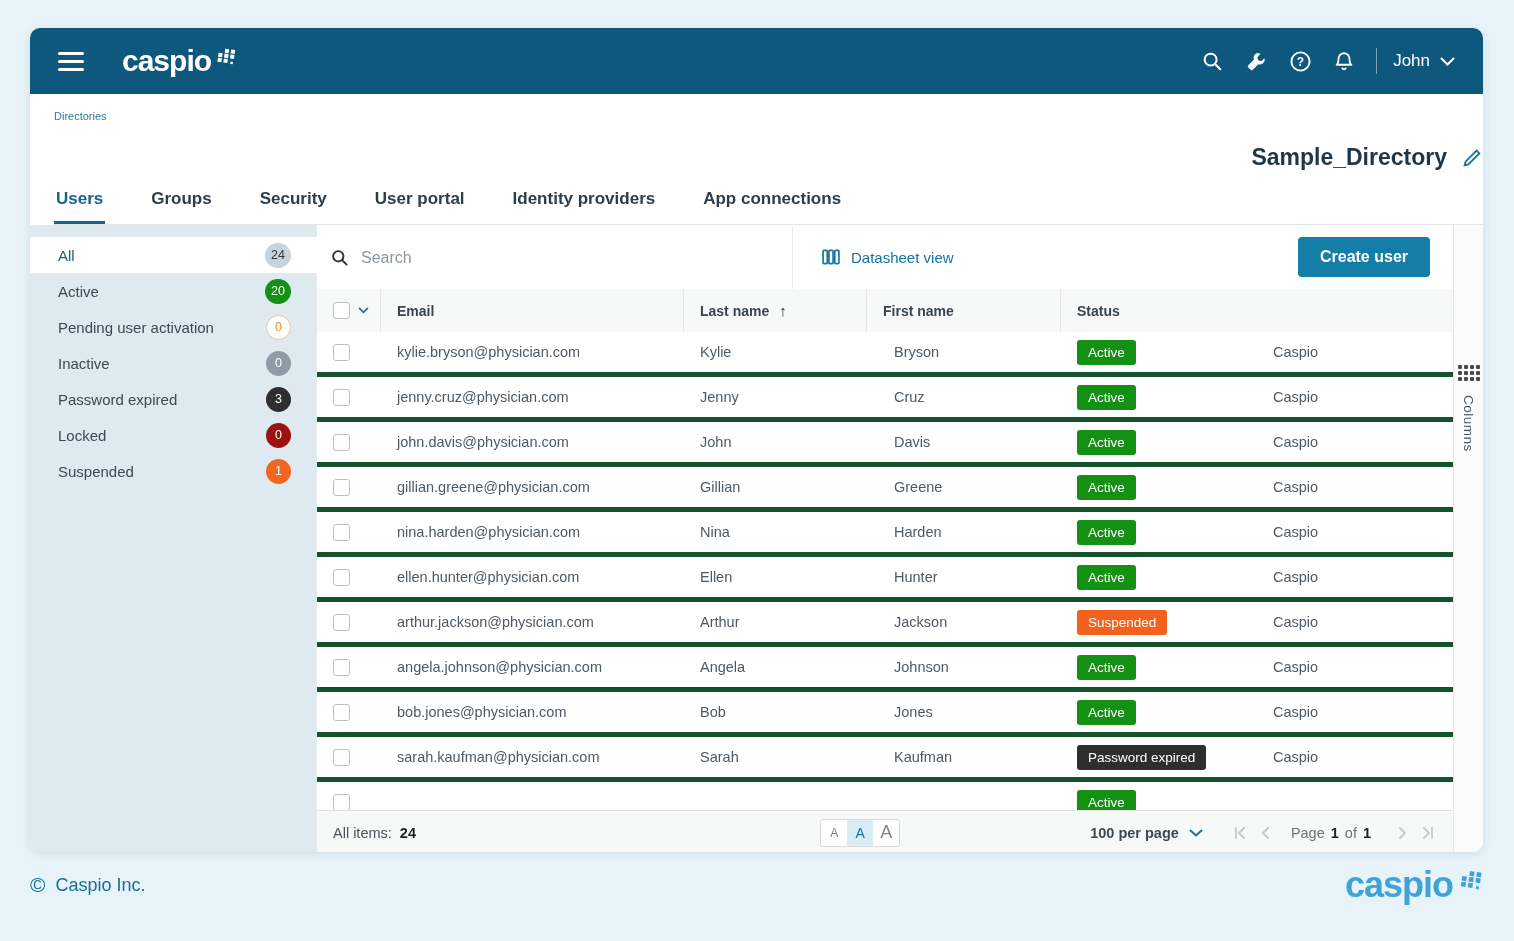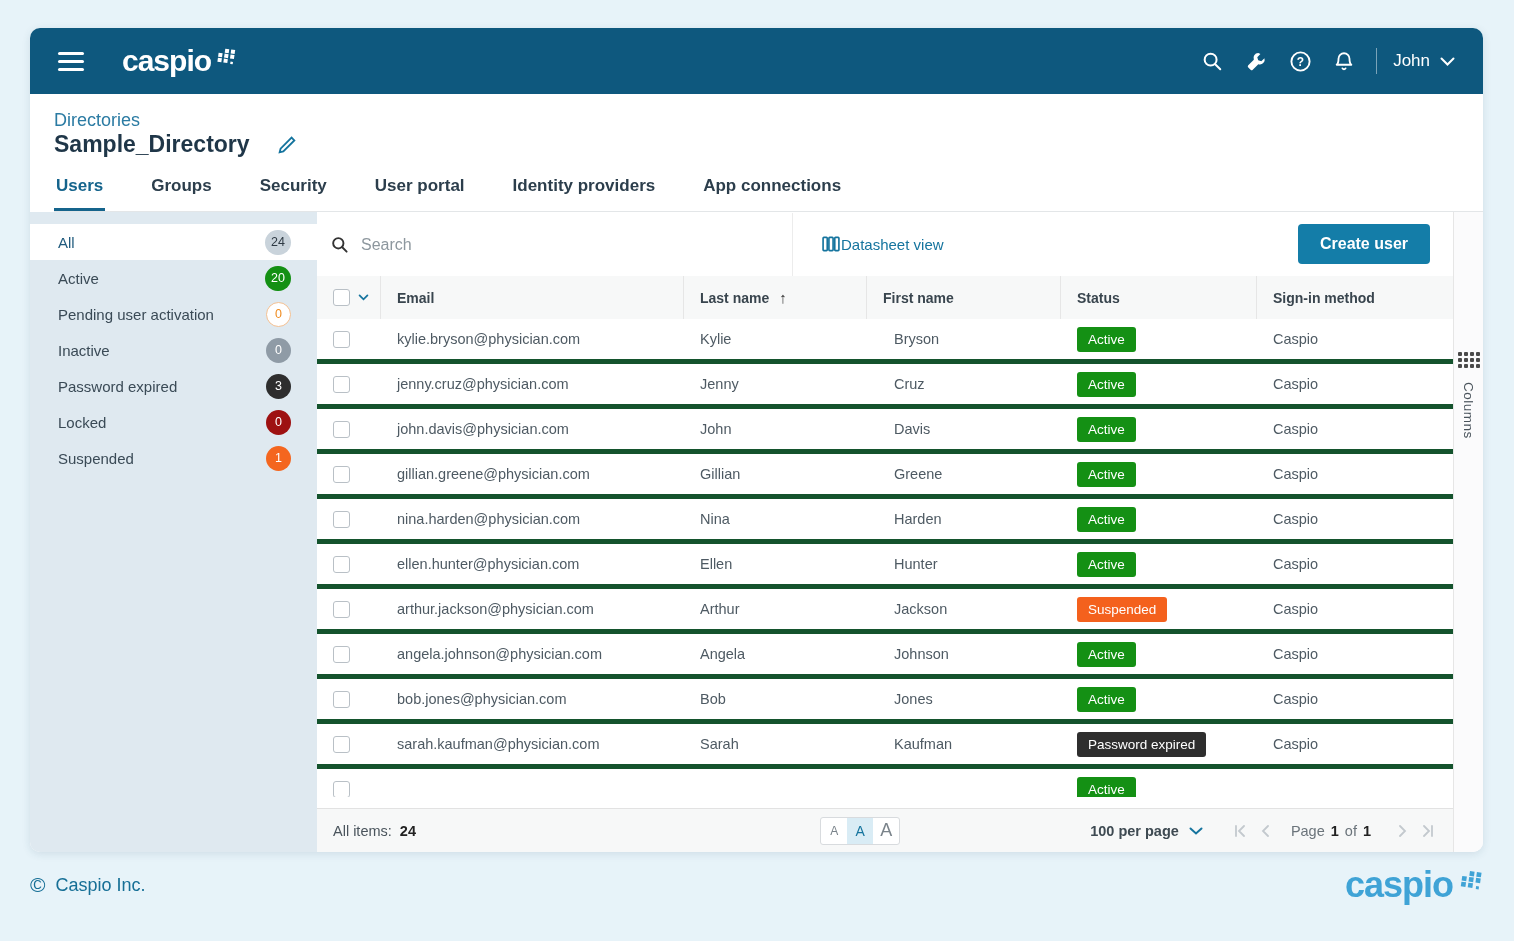--- a/index.html
+++ b/index.html
@@ -24,22 +24,22 @@
   .hamburger { width:26px; display:flex; flex-direction:column; gap:5px; cursor:pointer; margin-right:38px; }
   .hamburger span { height:3px; background:#fff; border-radius:2px; }
   .brand { display:flex; align-items:flex-start; gap:6px; }
   .brand-text { font-size:30px; font-weight:bold; letter-spacing:-1px; line-height:30px; }
   .navbar .spacer { flex:1; }
   .nav-icon { width:44px; height:40px; display:flex; align-items:center; justify-content:center; cursor:pointer; }
   .nav-divider { width:1px; height:26px; background:rgba(255,255,255,.45); margin:0 16px 0 10px; }
   .user-menu { display:flex; align-items:center; gap:10px; cursor:pointer; font-size:17px; }
   
   .page-header { background:#fff; padding:16px 0 0 24px; flex:0 0 auto; }
-  .breadcrumb { font-size:18px; color:#2b7ba3; cursor:pointer; }
-  .title-row { display:flex; align-items:center; gap:26px; margin-top:0; }
+  .breadcrumb { font-size:11px; color:#2b7ba3; cursor:pointer; }
+  .title-row { display:flex; align-items:center; gap:14px; margin-top:22px;justify-content:flex-end; }
   .page-title { font-size:23px; font-weight:bold; color:#1f3648; }
   .tabs { display:flex; gap:44px; margin-top:18px; padding-right:24px; border-bottom:1px solid #e3e6e8; }
   .tab { font-size:17px; font-weight:bold; color:#2c3e4c; padding:0 2px 12px 2px; cursor:pointer; border-bottom:3px solid transparent; }
   .tab.active { color:#15648c; border-bottom-color:#15648c; }
   
   .content { flex:1; display:flex; min-height:0; }
   .sidebar { width:287px; flex:0 0 auto; background:#dfe9f0; padding-top:12px; }
   .side-item { height:36px; display:flex; align-items:center; justify-content:space-between; padding:0 26px 0 28px; cursor:pointer; font-size:15px; color:#3a4a56; }
   .side-item.selected { background:#fff; color:#1f5a7d; }
   .pill { min-width:25px; height:25px; border-radius:13px; display:flex; align-items:center; justify-content:center; font-size:12.5px; padding:0 6px; }
@@ -54,21 +54,21 @@
   .columns-rail { width:30px; flex:0 0 auto; background:#fbfbfc; border-left:1px solid #e6e6e6; display:flex; flex-direction:column; align-items:center; padding-top:140px; gap:14px; cursor:pointer; }
   .dots-grid { display:grid; grid-template-columns:repeat(4,4px); grid-auto-rows:4px; gap:2px; }
   .dots-grid i { background:#4a4a4a; border-radius:1px; }
   .rail-label { writing-mode:vertical-rl; font-size:13.5px; color:#4a545c; letter-spacing:.5px; }
   
   .toolbar { height:64px; display:flex; align-items:center; padding:0 13px; flex:0 0 auto; }
   .search-box { display:flex; align-items:flex-end; gap:12px; width:262px; }
   .search-box input { border:none; outline:none; font-size:16px; color:#333; width:200px; font-family:"Liberation Sans", sans-serif; }
   .search-box input::placeholder { color:#8d979e; }
   .toolbar-divider { width:1px; height:63px; background:#ececec; margin:0 28px 0 200px; }
-  .datasheet-link { display:flex; align-items:center; color:#15749e; font-size:15px; cursor:pointer; }
+  .datasheet-link { display:flex; align-items:center; gap:10px; color:#15749e; font-size:15px; cursor:pointer; }
   .toolbar .grow { flex:1; }
   .create-btn { background:#147da8; color:#fff; border:none; border-radius:4px; font-size:16px; font-weight:bold; padding:11px 22px; cursor:pointer; margin-right:10px; font-family:"Liberation Sans", sans-serif; }
   
   .thead { height:43px; background:#f7f8f8; display:flex; align-items:stretch; flex:0 0 auto; font-size:14px; font-weight:bold; color:#39454e; }
   .th { display:flex; align-items:center; padding-left:16px; border-right:1px solid #e6e6e6; }
   .th:last-child { border-right:none; }
   .tbody { height:478px; overflow:hidden; flex:0 0 auto; }
   .row { height:45px; display:flex; align-items:center; border-bottom:5px solid #14532d; font-size:14.5px; color:#4e5a63; }
   .cell { padding-left:16px; overflow:hidden; white-space:nowrap; }
   .c-sel   { width:64px; flex:0 0 auto; }
@@ -252,23 +252,20 @@
           </div>
         <div class="th c-last">
             <span>Last name</span>
             <span class="sort-arrow">↑</span>
           </div>
         <div class="th c-first">
             <span>First name</span>
           </div>
         <div class="th c-status">
             <span>Status</span>
-          </div>
-        <div class="th c-sign">
-            <span>Sign-in method</span>
           </div>
       </div>
 
       <div class="tbody">
           <div class="row">
             <div class="cell c-sel">
               <div class="checkbox"></div>
             </div>
             <div class="cell c-email">kylie.bryson@physician.com</div>
             <div class="cell c-first">Kylie</div>

